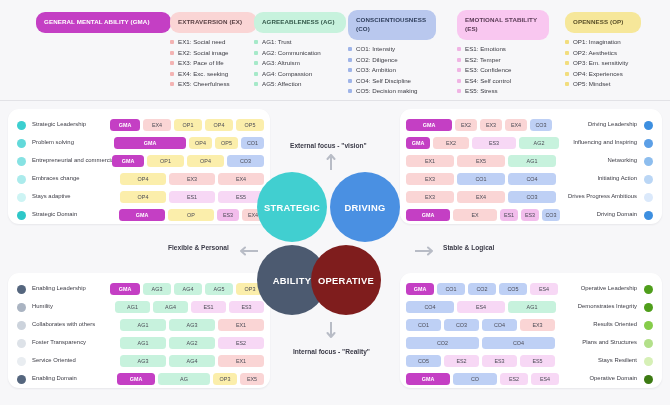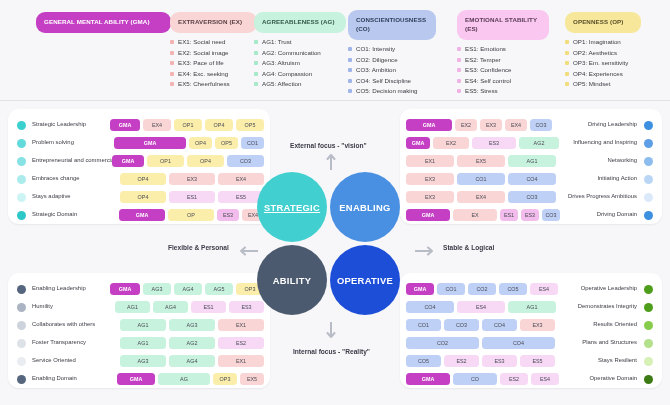--- a/index.html
+++ b/index.html
@@ -435,24 +435,24 @@
       <div class="chips" style="position: absolute; top: 3px; left: 6px;">
         <div class="chip gma" style="background: rgb(196, 63, 196); width: 44px;">GMA</div>
         <div class="chip" style="background: rgb(190, 208, 245); width: 44px;">CO</div>
         <div class="chip" style="background: rgb(247, 216, 245); width: 28px;">ES2</div>
         <div class="chip" style="background: rgb(247, 216, 245); width: 28px;">ES4</div>
       </div>
     </div>
   </div>
 
 <div id="center-area">
-    <div class="circle" style="left: 257px; top: 172px; width: 70px; height: 70px; background: rgb(65, 207, 208); text-decoration: underline;">STRATEGIC</div>
-    <div class="circle" style="left: 330px; top: 172px; width: 70px; height: 70px; background: rgb(74, 144, 226);">ENABLING</div>
+    <div class="circle" style="left: 257px; top: 172px; width: 70px; height: 70px; background: rgb(65, 207, 208);">STRATEGIC</div>
+    <div class="circle" style="left: 330px; top: 172px; width: 70px; height: 70px; background: rgb(74, 144, 226);">DRIVING</div>
     <div class="circle" style="left: 257px; top: 245px; width: 70px; height: 70px; background: rgb(76, 90, 112);">ABILITY</div>
-    <div class="circle" style="left: 330px; top: 245px; width: 70px; height: 70px; background: #1d4ed8;">OPERATIVE</div>
+    <div class="circle" style="left: 311px; top: 245px; width: 70px; height: 70px; background: #7f1d1d;">OPERATIVE</div>
     <div class="axis-label" style="left: 290px; top: 142px;">External focus - "vision"</div>
     <div class="axis-label" style="left: 293px; top: 348px;">Internal focus - "Reality"</div>
     <div class="axis-label" style="left: 168px; top: 244px;">Flexible &amp; Personal</div>
     <div class="axis-label" style="left: 443px; top: 244px;">Stable &amp; Logical</div>
     <div class="arrow" style="left: 326px; top: 152px;"><svg width="10" height="18" viewBox="0 0 10 18">
         <path d="M5 18 L5 3 M1.5 7 L5 3 L8.5 7" stroke="#b8bcc6" stroke-width="2" fill="none" stroke-linecap="round" stroke-linejoin="round"></path>
       </svg></div>
     <div class="arrow" style="left: 326px; top: 322px;"><svg width="10" height="18" viewBox="0 0 10 18">
         <path d="M5 0 L5 15 M1.5 11 L5 15 L8.5 11" stroke="#b8bcc6" stroke-width="2" fill="none" stroke-linecap="round" stroke-linejoin="round"></path>
       </svg></div>

